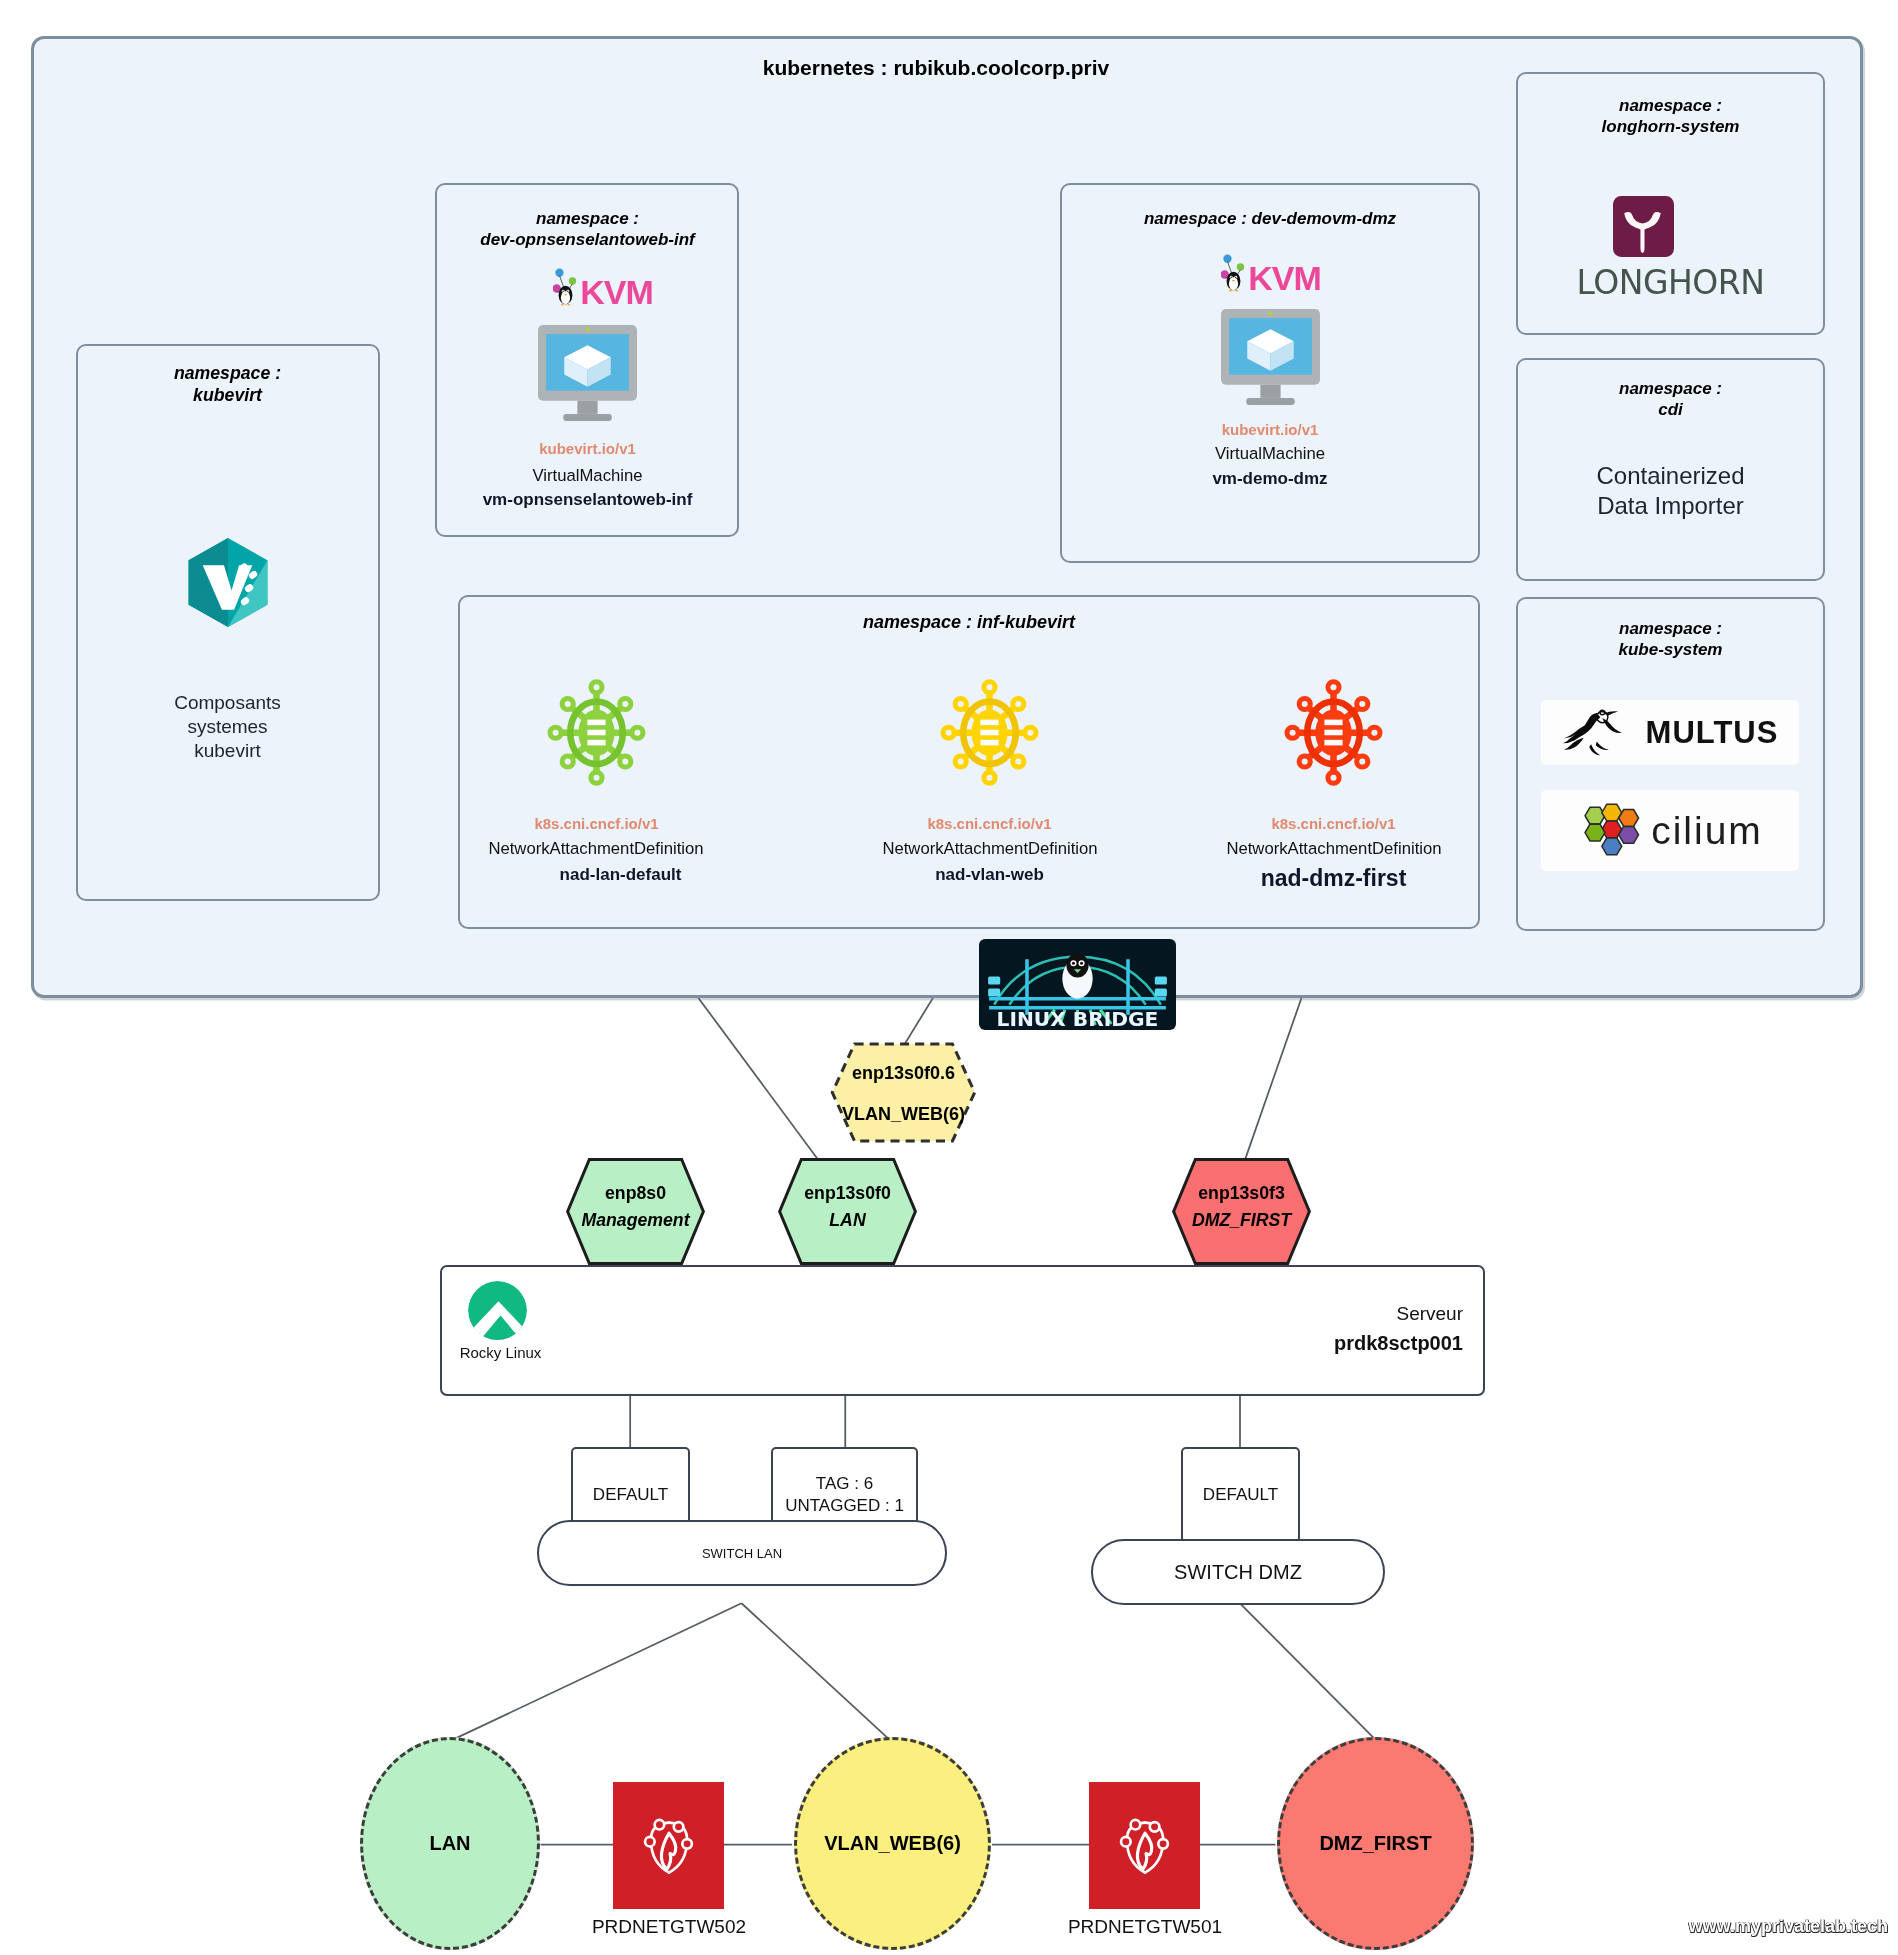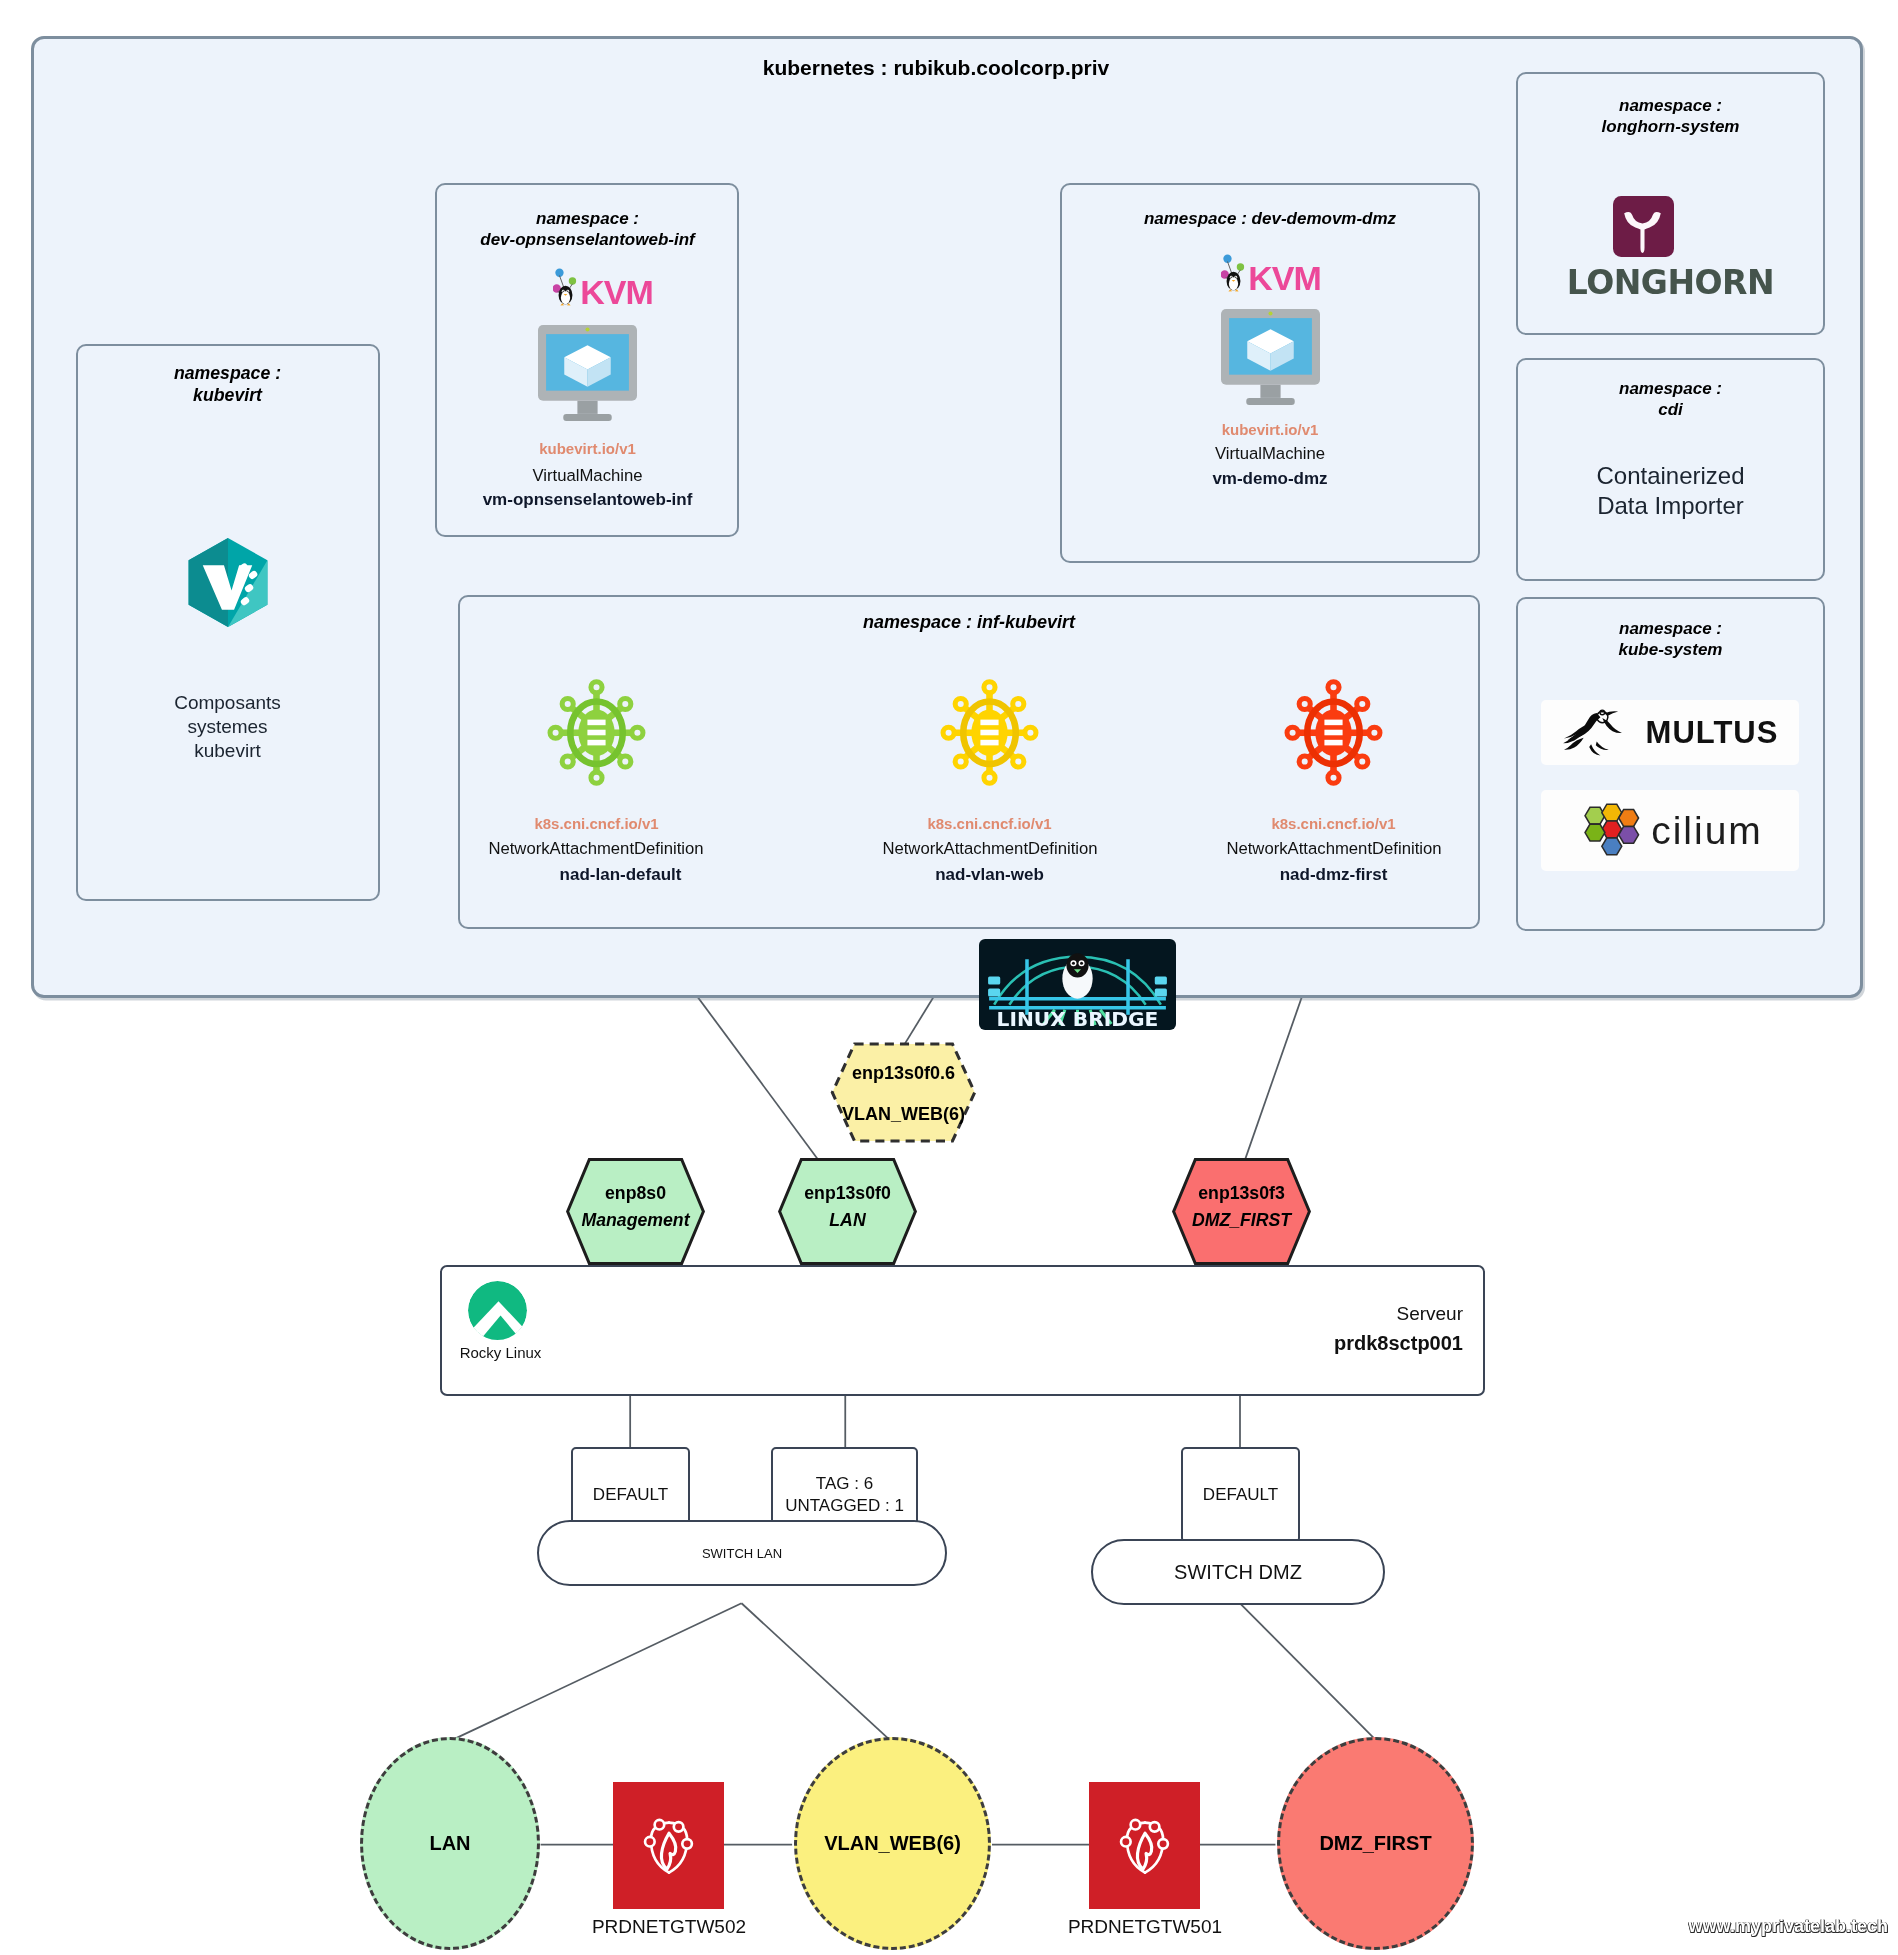--- a/index.html
+++ b/index.html
@@ -34,21 +34,21 @@
 
   .plain-center{text-align:center;color:#1b2430;line-height:1.25;}
 
   .kvm-wrap{display:flex;align-items:flex-end;justify-content:center;gap:2px;}
   .kvm-text{font-family:Liberation Sans, sans-serif;font-weight:bold;
             letter-spacing:-1px;color:#ec4899;}
 
   .white-chip{background:#fdfdfd;border-radius:5px;display:flex;
               align-items:center;justify-content:center;gap:9px;}
 
-  .longhorn-word{font-weight:bold;color:#45544c;letter-spacing:-0.5px;
+  .longhorn-word{font-weight:normal;color:#45544c;letter-spacing:-0.5px;
                  font-family:"DejaVu Sans",sans-serif;}
   .multus-word{font-weight:bold;color:#111;letter-spacing:1px;
                font-family:"Liberation Sans",sans-serif;}
   .cilium-word{color:#1d1d1d;letter-spacing:2px;
                font-family:"Liberation Sans",sans-serif;}
 
   
   .server{
     background:#fff;border:2.5px solid #3a4455;border-radius:7px;
   }
@@ -393,21 +393,21 @@
   <ellipse cx="100" cy="108" rx="52" ry="62" fill="none" stroke="#ec3003" stroke-width="13"></ellipse>
   <ellipse cx="100" cy="108" rx="36" ry="46" fill="#fa3c10"></ellipse>
   <g fill="#ffffff">
     <rect x="82" y="82" width="36" height="11"></rect>
     <rect x="82" y="102" width="36" height="11"></rect>
     <rect x="82" y="122" width="36" height="11"></rect>
   </g>
 </svg>
 <div class="abs api" style="left:1197px;top:815px;width:273px;font-size:15px;">k8s.cni.cncf.io/v1</div>
 <div class="abs kind" style="left:1187px;top:839px;width:294px;font-size:16.7px;">NetworkAttachmentDefinition</div>
-<div class="abs name" style="left:1197px;top:865px;width:273px;font-size:17px;">nad-dmz-first</div>
+<div class="abs name" style="left:1197px;top:865px;width:273px;font-size:23px;">nad-dmz-first</div>
 
 <svg class="abs" style="left:979px;top:939px;width:197px;height:91px;" viewBox="0 0 390 180">
   <rect x="0" y="0" width="390" height="180" rx="12" fill="#04161f"></rect>
   <g stroke="#2fd3c4" stroke-width="5" fill="none" opacity=".9">
     <path d="M30 130 q55 -95 165 -95 q110 0 165 95"></path>
     <path d="M60 130 q50 -75 135 -75 q85 0 135 75"></path>
   </g>
   <g stroke="#37c6e8" stroke-width="7">
     <line x1="95" y1="40" x2="95" y2="150"></line>
     <line x1="295" y1="40" x2="295" y2="150"></line>

